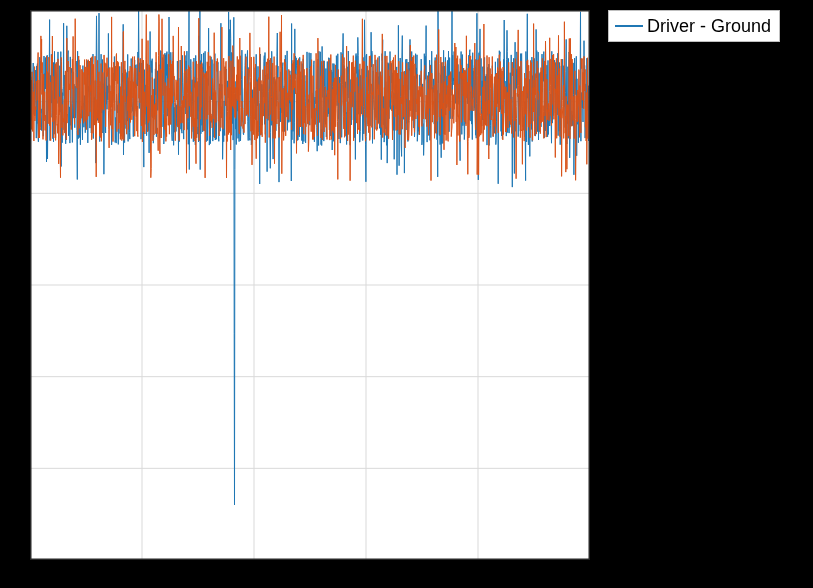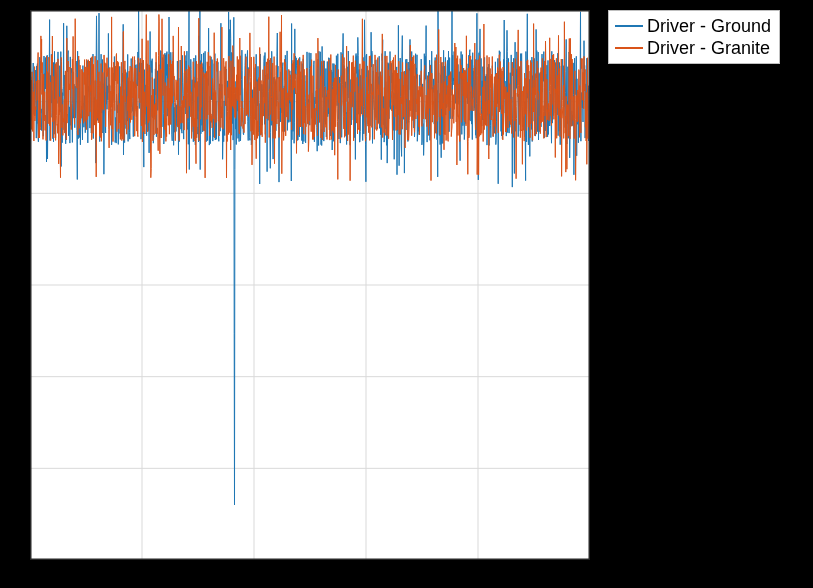--- a/index.html
+++ b/index.html
@@ -98,19 +98,15 @@
         <rect x="0.75" y="0.75" width="558.5" height="548.5"></rect>
       </g>
     </svg>
   </div>
 
   <div class="legend">
     <div class="legend-row">
       <span class="legend-swatch" style="color:#1f77b4"></span>
       <span class="legend-label">Driver - Ground</span>
     </div>
-    <div class="legend-row">
-      <span class="legend-swatch" style="color:#d95319"></span>
-      <span class="legend-label">Driver - Granite</span>
-    </div>
   </div>
 
 </div>
 
 </body></html>

